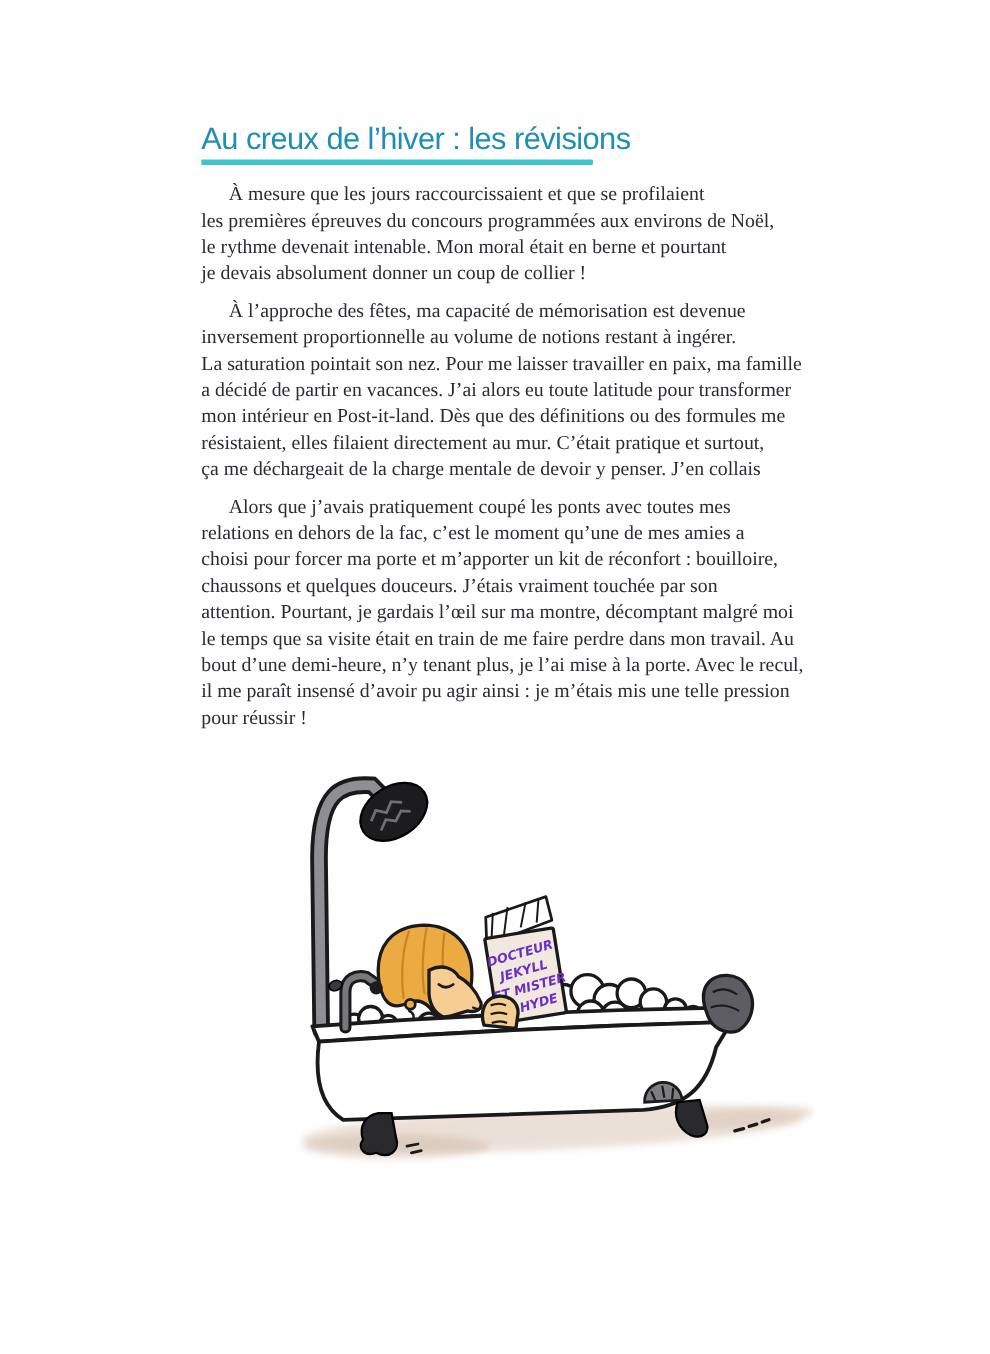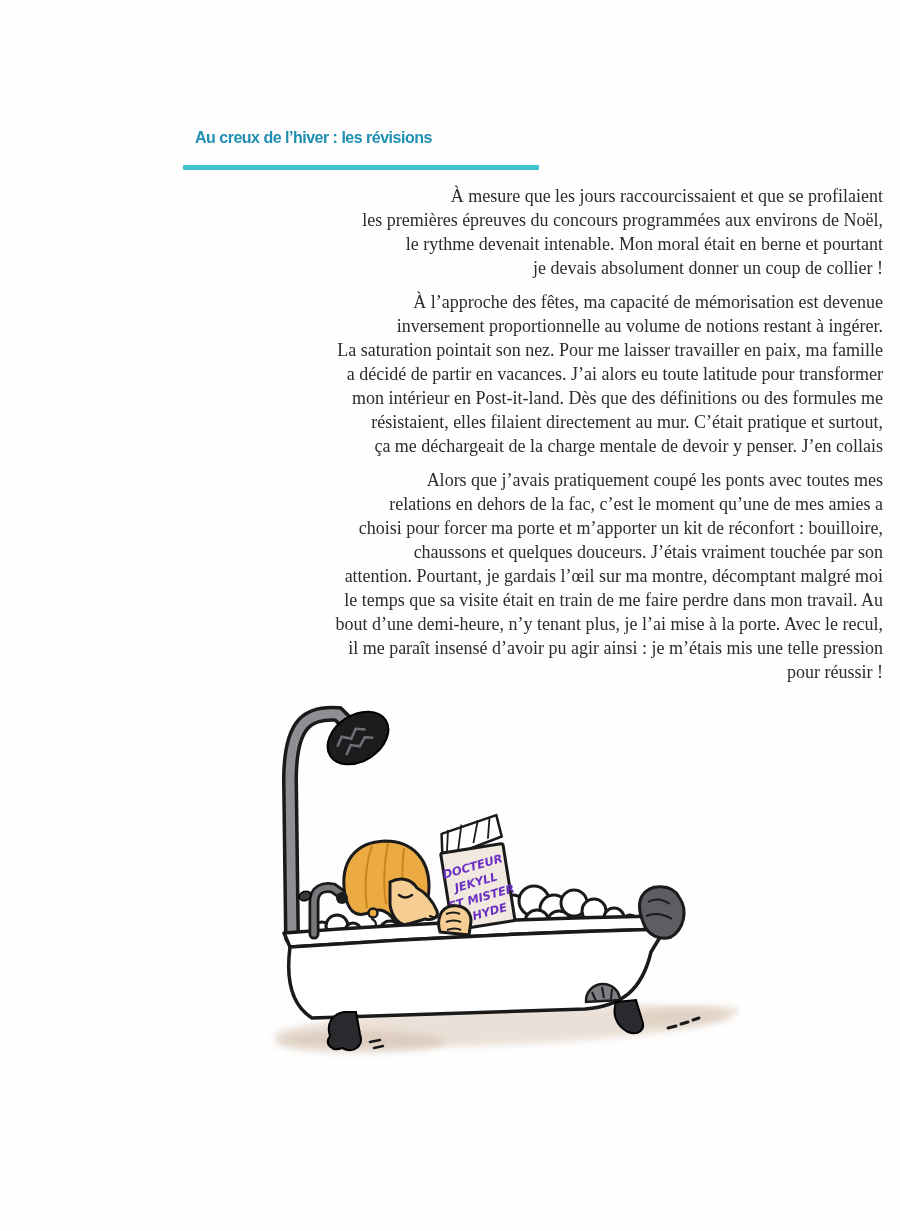--- a/index.html
+++ b/index.html
@@ -5,31 +5,31 @@
   html,body{margin:0;padding:0;}
   .screen{
     position:relative; width:900px; height:1231px;
     background:#fefefe; overflow:hidden;
     font-family:"Liberation Serif", serif;
   }
   .content{
     position:absolute; left:183px; top:111px; width:700px;
   }
   .heading{
-    margin:12px; font-family:"Liberation Sans", sans-serif;
-    font-weight:bold; font-size:16px; line-height:30px;
+    margin:0; font-family:"Liberation Sans", sans-serif;
+    font-weight:normal; font-size:28px; line-height:30px;
     letter-spacing:-0.5px; color:#1e8fb2;
   }
   .heading-rule{
     width:356px; height:5px; background:#3ec3cf;
     margin:4px 0 14px 0; border-radius:1px;
   }
   .para{
     margin:0 0 10px 0; font-size:18px; line-height:24px;
-    color:#2b2b31; white-space:pre-line; text-indent:25px;text-align:right;
+    color:#2b2b31; white-space:pre-line; text-indent:25px;
   }
   .illustration{
     position:absolute; left:240px; top:690px; width:500px; height:390px;
   }
   .book-title-text{
     font-family:"DejaVu Sans", sans-serif; font-style:italic;
     font-weight:bold; font-size:11.5px;
   }
 </style>
 </head>

